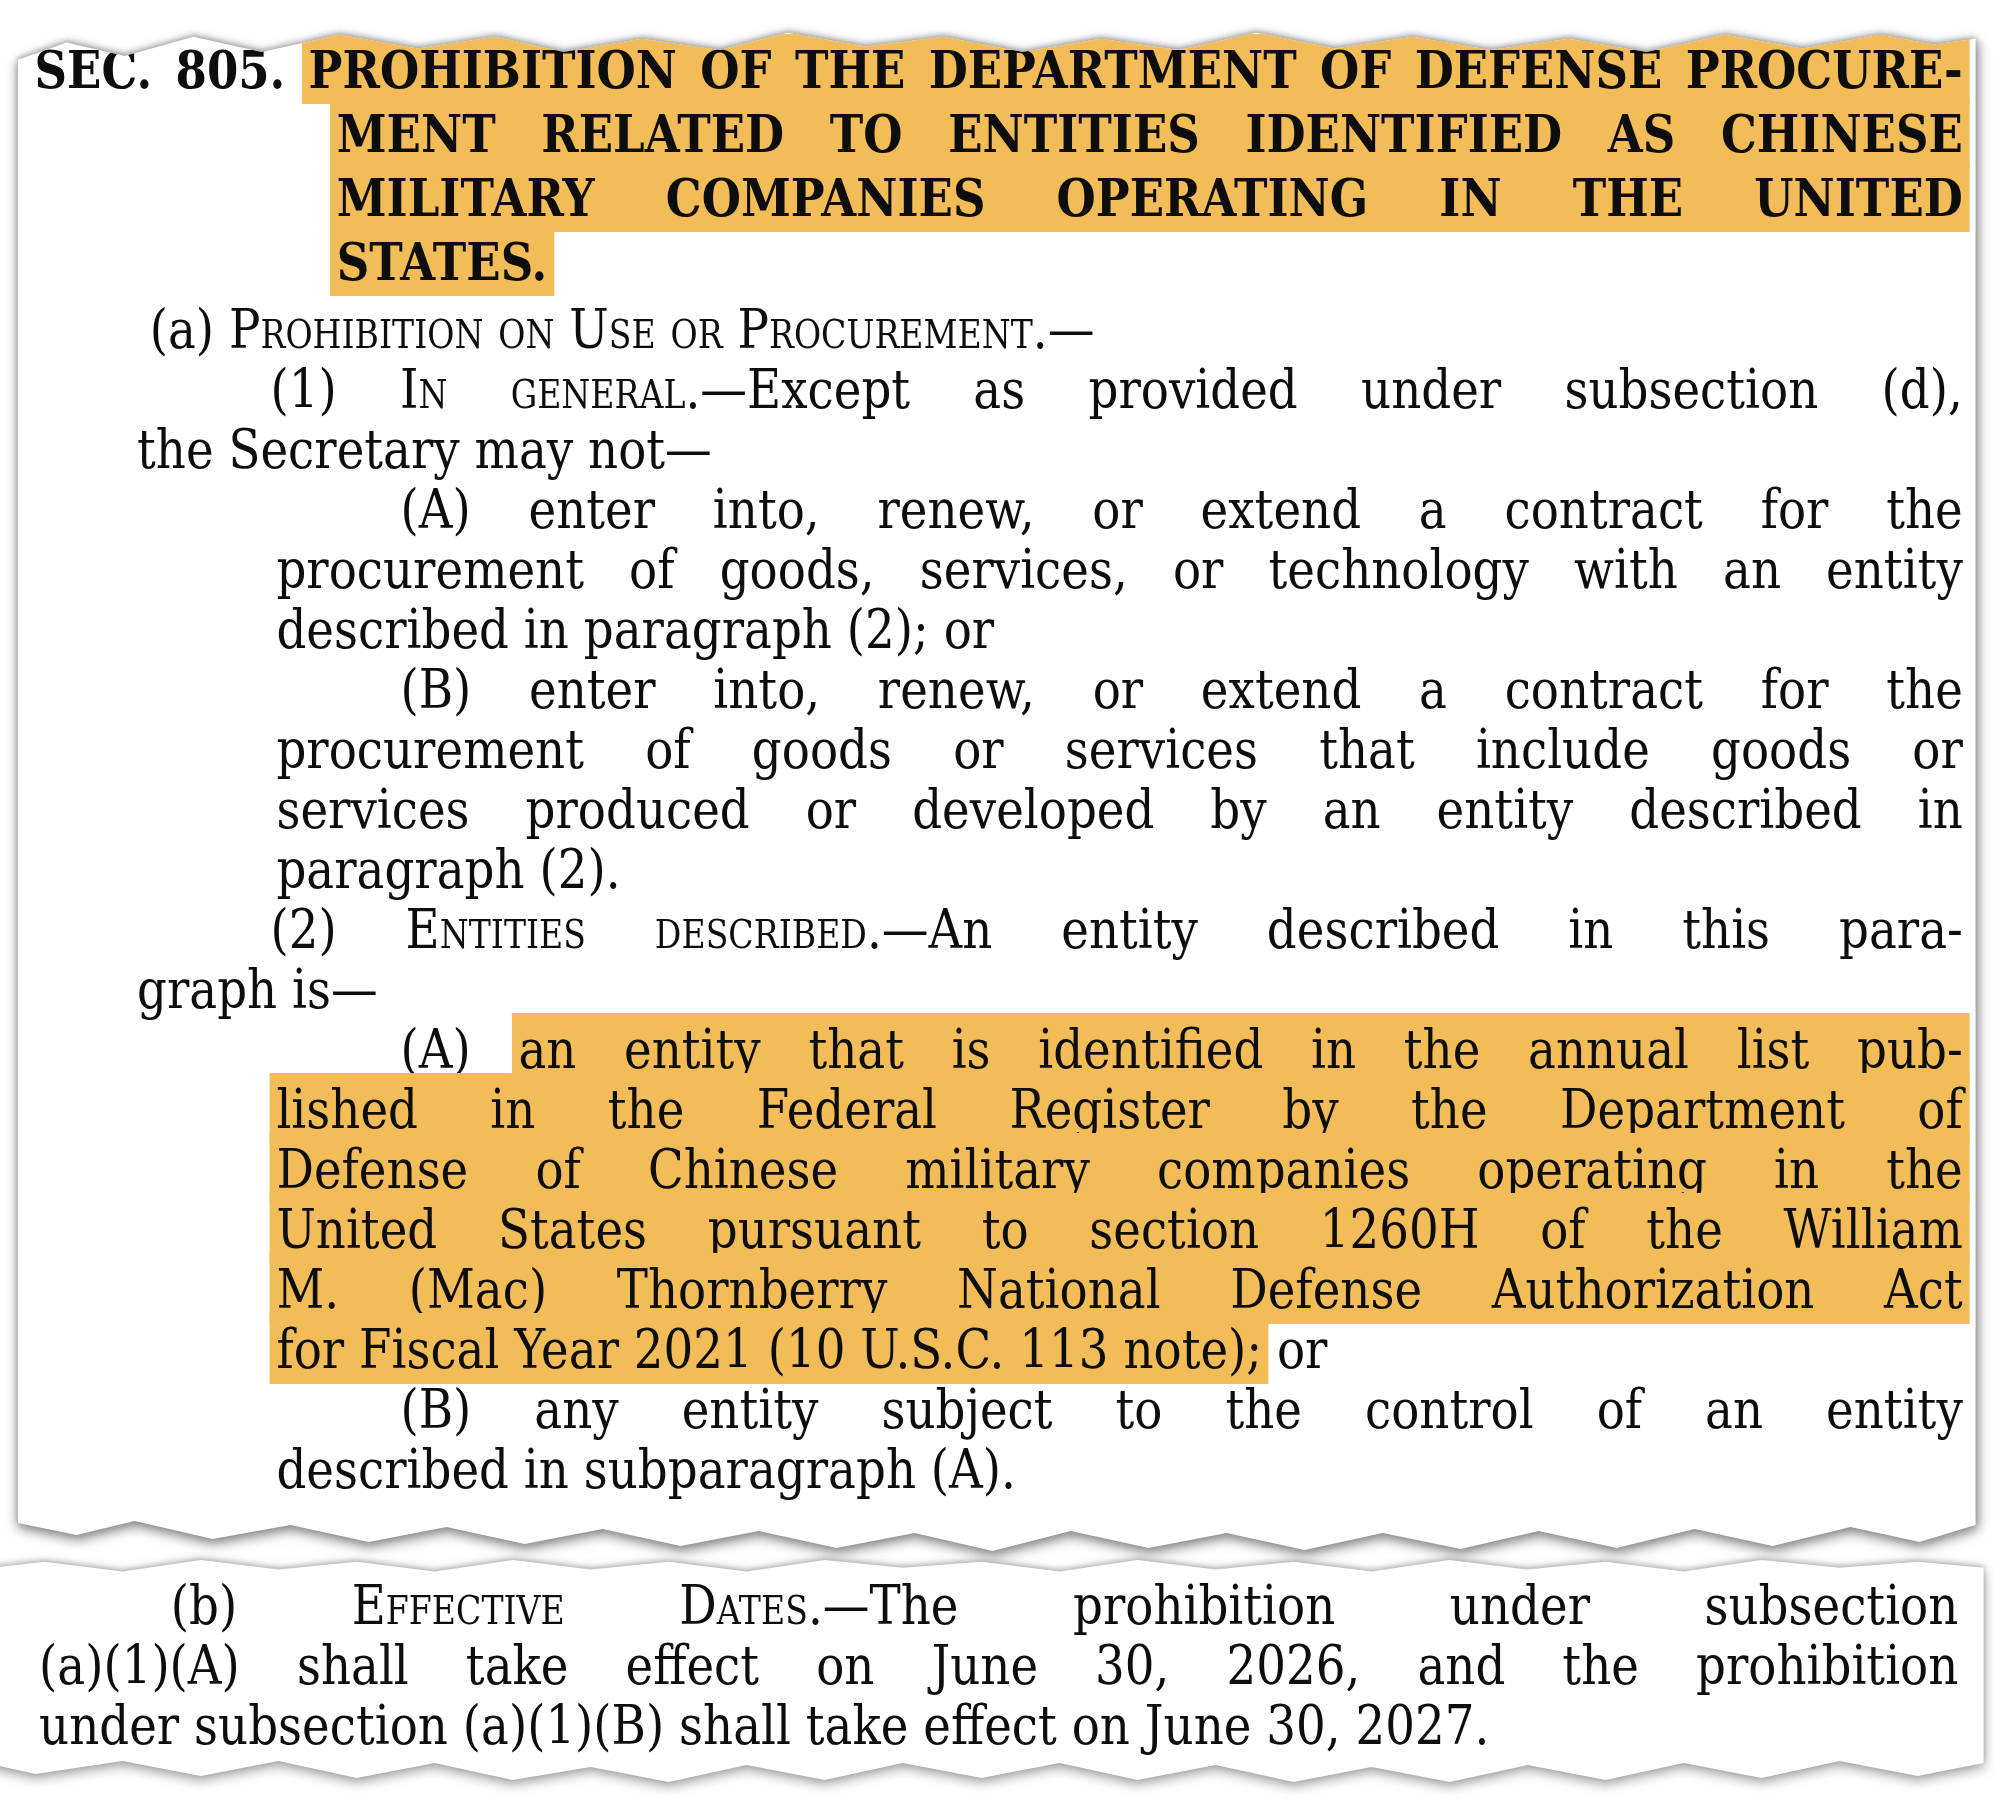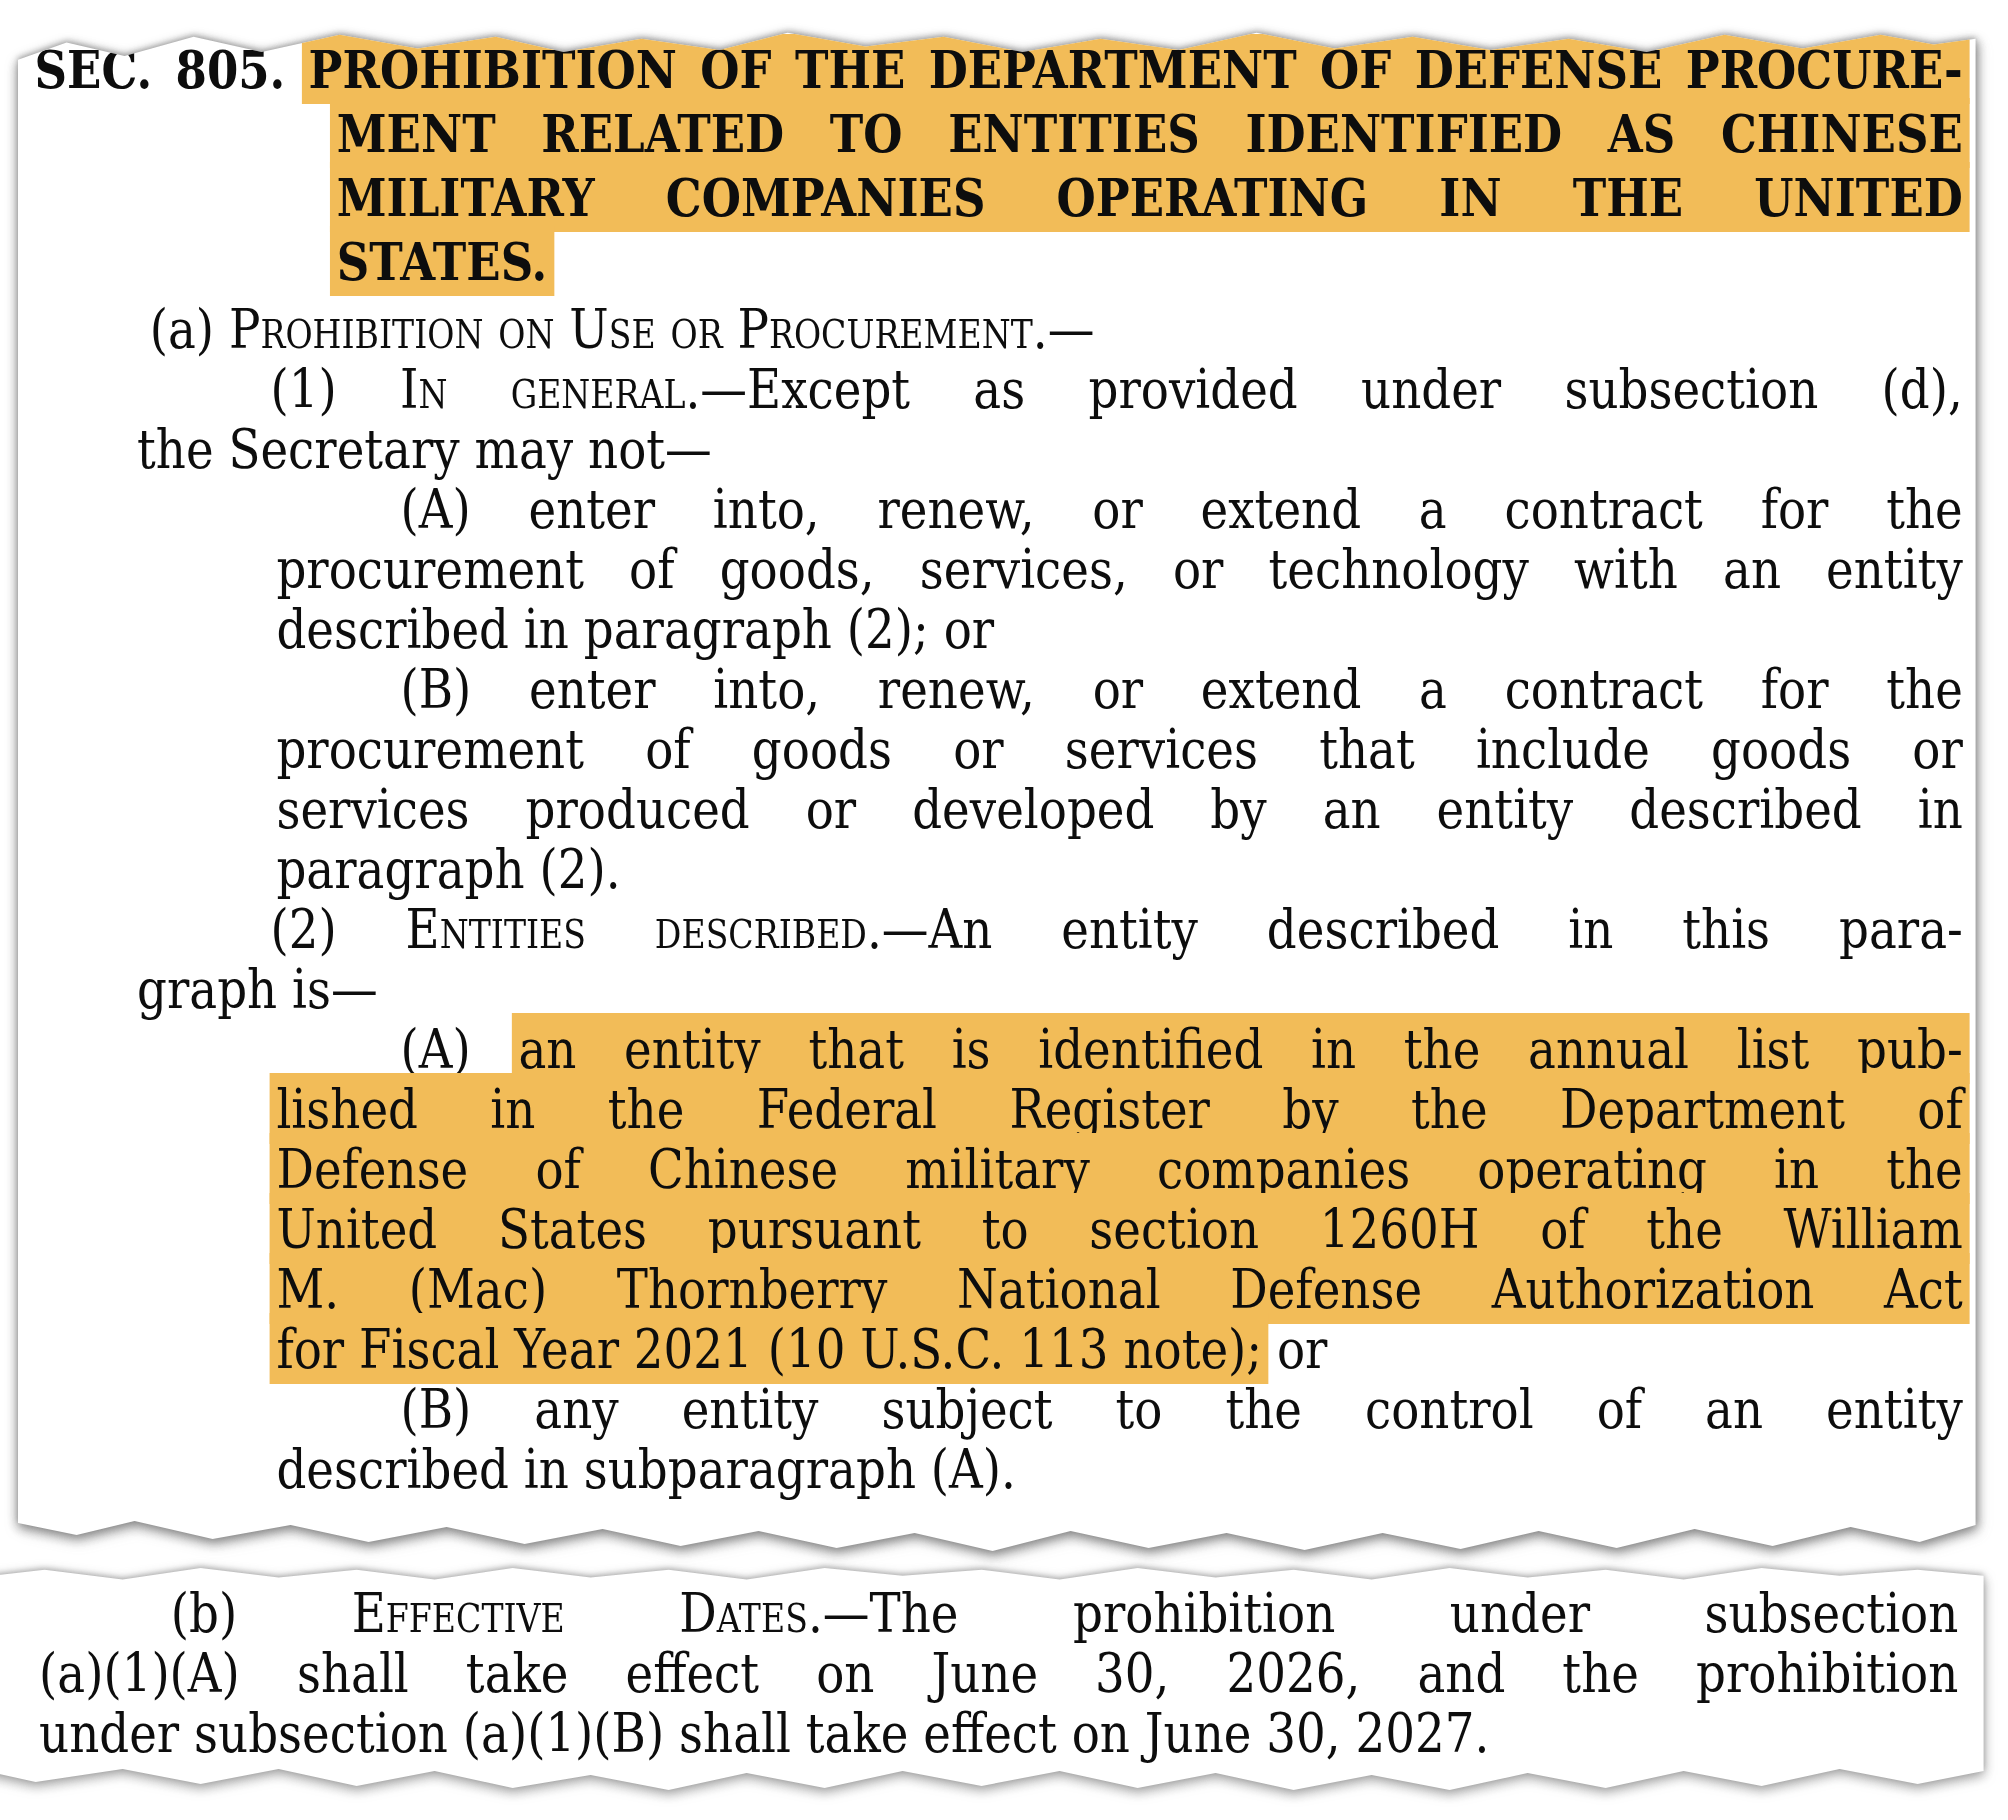--- a/index.html
+++ b/index.html
@@ -10,21 +10,20 @@
     color:#0d0d0d;
   }
   .paper-wrap{position:absolute;}
   .wrap1{
     left:0;top:0;width:2008px;height:1580px;
     filter:drop-shadow(0 4.9px 5.9px rgba(85,85,85,.55)) drop-shadow(0 -2px 2.9px rgba(120,120,120,.45)) drop-shadow(3.9px 2px 3.9px rgba(110,110,110,.3));
   }
   .wrap2{
     left:0;top:0;width:2008px;height:1460px;
     filter:drop-shadow(0 4.9px 5.9px rgba(85,85,85,.5)) drop-shadow(0 -2px 2.9px rgba(120,120,120,.45));
-    margin-top:8px;
   }
   .sheet{position:absolute;background:#ffffff;overflow:hidden;}
   .sheet1{
     left:17.6px;top:25px;width:1958px;height:1526px;
     clip-path:polygon(0px 35px,49px 17.6px,107px 31px,176px 11.7px,244px 27px,322px 9.8px,400px 23.4px,478px 11.7px,546px 27px,624px 13.7px,702px 25px,770px 7.8px,848px 21.5px,926px 11.7px,1005px 27px,1083px 13.7px,1161px 25px,1239px 7.8px,1317px 23.4px,1395px 11.7px,1473px 25px,1551px 13.7px,1629px 27px,1707px 9.8px,1785px 23.4px,1863px 9.8px,1916px 19.5px,1958px 13.7px,1958px 1500px,1902px 1517px,1833px 1502px,1755px 1521px,1677px 1504px,1599px 1523px,1521px 1506px,1443px 1524px,1365px 1508px,1287px 1525px,1209px 1508px,1131px 1523px,1053px 1506px,975px 1526px,897px 1508px,819px 1523px,741px 1506px,663px 1521px,585px 1504px,507px 1519px,429px 1502px,351px 1517px,273px 1500px,195px 1514px,117px 1496px,59px 1510px,0px 1498px);
   }
   .sheet2{
     left:-23.4px;top:1554px;width:2007px;height:232px;
     clip-path:polygon(0px 15.6px,68px 7.8px,146px 17.6px,224px 5.9px,302px 15.6px,380px 7.8px,458px 17.6px,536px 5.9px,614px 15.6px,692px 7.8px,770px 17.6px,848px 5.9px,926px 13.7px,1005px 7.8px,1083px 17.6px,1161px 5.9px,1239px 15.6px,1317px 7.8px,1395px 17.6px,1473px 5.9px,1551px 15.6px,1629px 7.8px,1707px 17.6px,1785px 5.9px,1863px 13.7px,1941px 7.8px,2007px 13.7px,2007px 209px,1941px 222px,1863px 207px,1785px 224px,1707px 209px,1629px 226px,1551px 211px,1473px 228px,1395px 213px,1317px 228px,1239px 211px,1161px 226px,1083px 209px,1005px 224px,926px 209px,848px 226px,770px 211px,692px 228px,614px 213px,536px 226px,458px 209px,380px 224px,302px 207px,224px 222px,146px 207px,59px 220px,0px 207px);
   }

